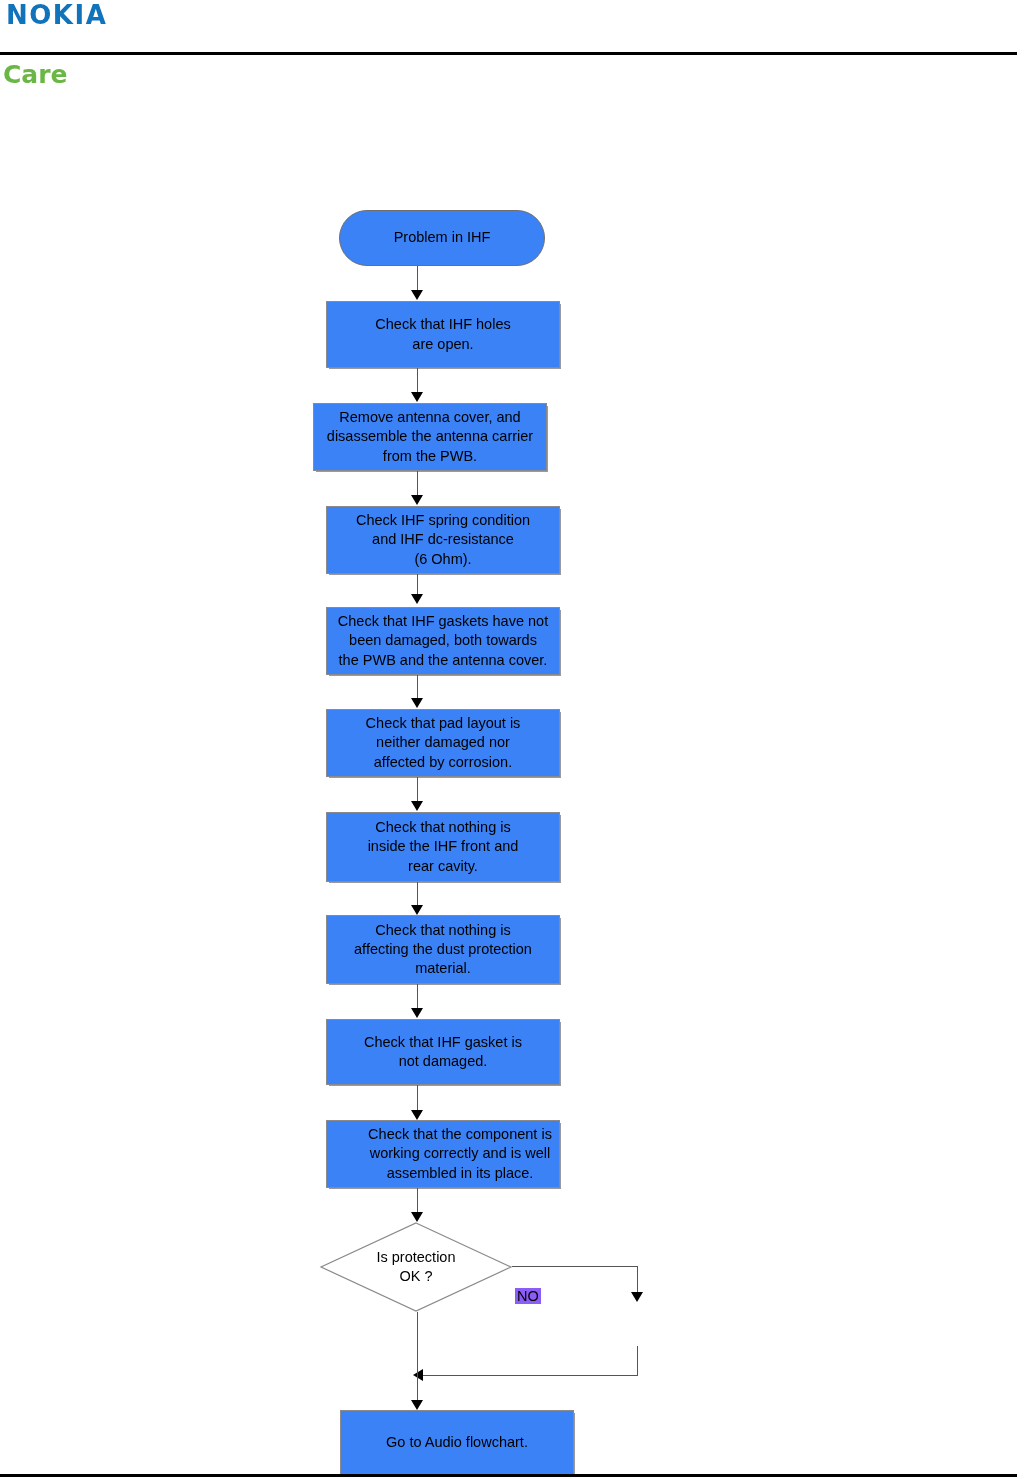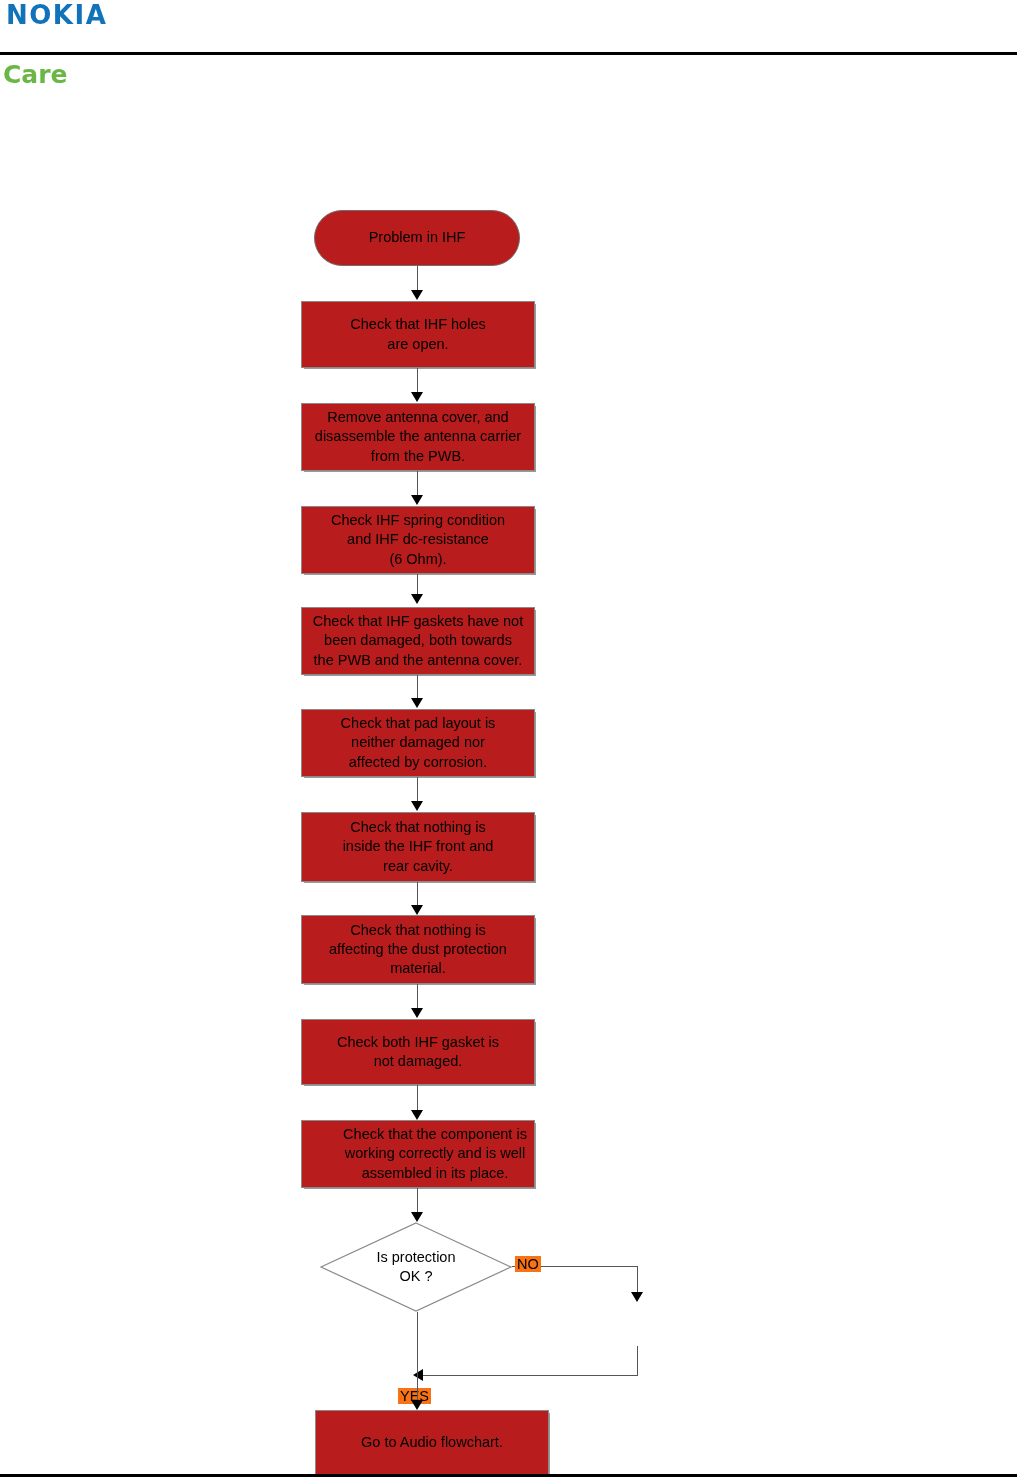--- a/index.html
+++ b/index.html
@@ -73,32 +73,33 @@
     left: 0;
     top: 0;
     width: 1027px;
     height: 1479px;
   }
 
   
   .node {
     position: absolute;
     box-sizing: border-box;
-    background: #b91c1c;
+    background: #3b82f6;
     border: 1px solid #8a8a8a;
     display: flex;
     align-items: center;
     justify-content: center;
     text-align: center;
     font-size: 14.5px;
     line-height: 1.32;
     color: #000000;
     padding: 2px 4px;
     white-space: pre-line;
     box-shadow: 2px 2px 0 -1px #9a9a9a;
+    margin-left: 25px;
   }
   .node.terminator {
     border-radius: 34px;
     box-shadow: none;
     border-color: #6f6f6f;
   }
   .node.noright {
     border-right: none;
   }
 
@@ -149,23 +150,24 @@
     height: 0;
     border-top: 6px solid transparent;
     border-bottom: 6px solid transparent;
     border-right: 10px solid #000000;
   }
 
   .edge-label {
     position: absolute;
     font-size: 14.5px;
     color: #000000;
-    background: #f97316;
+    background: #8b5cf6;
     padding: 0 2px;
     white-space: nowrap;
+    margin-top: 32px;
   }
 </style>
 </head>
 <body>
 
 <div id="page-header">
   <div class="logo-nokia">NOKIA</div>
   <div class="logo-care">Care</div>
   <div class="header-rule"></div>
 </div>
@@ -180,21 +182,21 @@
   <div class="arrow-down" style="left:411px; top:290px;"></div>
 
   <div class="node" style="left:301px; top:301px; width:234px; height:67px;">
     <span>Check that IHF holes
 are open.</span>
   </div>
 
   <div class="conn v" style="left:417px; top:368px; height:28px;"></div>
   <div class="arrow-down" style="left:411px; top:392px;"></div>
 
-  <div class="node" style="left:301px; top:403px; width:234px; height:68px;">
+  <div class="node" style="left:288px; top:403px; width:234px; height:68px;">
     <span>Remove antenna cover, and
 disassemble the antenna carrier
 from the PWB.</span>
   </div>
 
   <div class="conn v" style="left:417px; top:471px; height:28px;"></div>
   <div class="arrow-down" style="left:411px; top:495px;"></div>
 
   <div class="node" style="left:301px; top:506px; width:234px; height:68px;">
     <span>Check IHF spring condition
@@ -235,21 +237,21 @@
   <div class="node" style="left:301px; top:915px; width:234px; height:69px;">
     <span>Check  that nothing is
 affecting the dust protection
 material.</span>
   </div>
 
   <div class="conn v" style="left:417px; top:984px; height:28px;"></div>
   <div class="arrow-down" style="left:411px; top:1008px;"></div>
 
   <div class="node" style="left:301px; top:1019px; width:234px; height:66px;">
-    <span>Check both IHF gasket is
+    <span>Check that IHF gasket is
 not damaged.</span>
   </div>
 
   <div class="conn v" style="left:417px; top:1085px; height:30px;"></div>
   <div class="arrow-down" style="left:411px; top:1110px;"></div>
 
   <div class="node" style="left:301px; top:1120px; width:234px; height:68px;padding-left:38px;">
     <span>Check that the component is
 working correctly and is well
 assembled in its place.</span>

